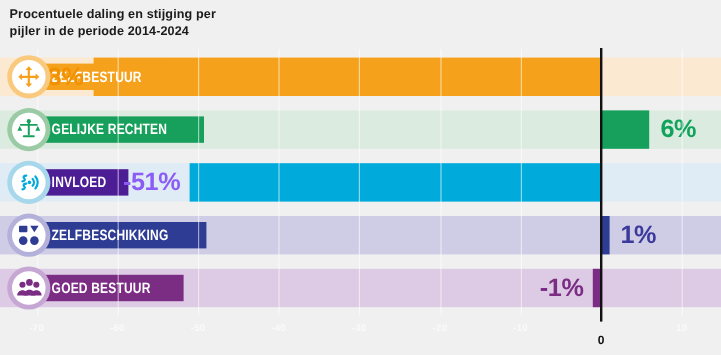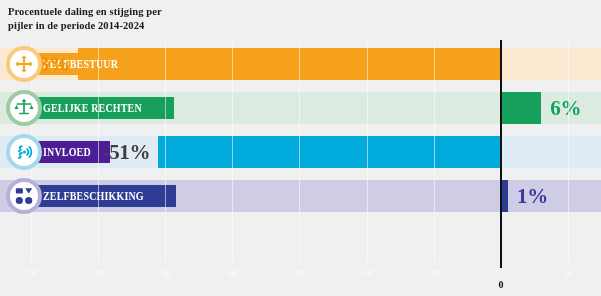--- a/index.html
+++ b/index.html
@@ -4,21 +4,21 @@
 <title>Procentuele daling en stijging per pijler</title>
 <style>
   html,body{margin:0;padding:0;}
   body{
     width:601px;height:296px;
     background:#f0f0f0;
     font-family:"Liberation Sans", sans-serif;
     overflow:hidden;
     position:relative;
   }
-  #chart-root{position:absolute;left:0;top:0;width:601px;height:296px;font-family:Liberation Serif, serif;}
+  #chart-root{position:absolute;left:0;top:0;width:601px;height:296px;}
 
   
   #chart-title{
     position:absolute;left:8px;top:5px;width:330px;
     font-size:10.5px;font-weight:bold;color:#1b1b1b;
     line-height:1.35;letter-spacing:.1px;white-space:pre-line;
   }
 
   
   #plot{
@@ -119,37 +119,55 @@
       <path d="M9.5 5.2 C7 5.2 6 6.6 7.4 8 C8.8 9.4 7.6 10.9 5.6 10.9"></path>
       <path d="M9.5 13.2 C7 13.2 6 14.6 7.4 16 C8.8 17.4 7.6 18.9 5.6 18.9"></path>
       <circle cx="12.6" cy="12" r="1.8" fill="#00ABDC" stroke="none"></circle>
       <path d="M15.8 8.6 a5 5 0 0 1 0 6.8"></path>
       <path d="M18.6 6 a9 9 0 0 1 0 12"></path>
     </svg>
         </div>
         <div class="badge" style="background: #4c1d95;">
           <span class="badge-label">INVLOED</span>
         </div>
-        <div class="value neg" style="color: #404040; left: 150.28px;">-51%</div>
+        <div class="value neg" style="color: #8b5cf6; left: 150.28px;">-51%</div>
       </div>
       <div class="row" style="top: 139px; height: 32px;">
         <div class="track" style="background: rgb(207, 204, 230);"></div>
         <div class="bar" style="background: rgb(47, 60, 147); left: 501px; width: 7px;"></div>
         <div class="icon-wrap" style="background: rgb(255, 255, 255); box-shadow: rgb(179, 176, 218) 0px 0px 0px 4px;">
     <svg width="20" height="20" viewBox="0 0 24 24" fill="#2F3C93">
       <rect x="2.2" y="2.6" width="8.4" height="6.4" rx="1"></rect>
       <path d="M13.4 2.6 h8.4 L17.6 9 Z"></path>
       <circle cx="6.4" cy="17.4" r="4.3"></circle>
       <circle cx="17.6" cy="17.4" r="4.3"></circle>
     </svg>
         </div>
         <div class="badge" style="background: rgb(46, 60, 147); text-align: center;">
           <span class="badge-label">ZELFBESCHIKKING</span>
         </div>
         <div class="value" style="color: rgb(59, 58, 156); left: 517px;">1%</div>
+      </div>
+      <div class="row" style="top: 183px; height: 32px;">
+        <div class="track" style="background: rgb(221, 202, 228);"></div>
+        <div class="bar" style="background: rgb(123, 44, 131); left: 494.28px; width: 6.72px;"></div>
+        <div class="icon-wrap" style="background: rgb(255, 255, 255); box-shadow: rgb(198, 167, 212) 0px 0px 0px 4px;">
+    <svg width="21" height="21" viewBox="0 0 24 24" fill="#7B2C83">
+      <circle cx="5.4" cy="8.4" r="2.9"></circle>
+      <path d="M.4 18.6 c0-3 2.2-5 5-5 s5 2 5 5 Z"></path>
+      <circle cx="18.6" cy="8.4" r="2.9"></circle>
+      <path d="M13.6 18.6 c0-3 2.2-5 5-5 s5 2 5 5 Z"></path>
+      <circle cx="12" cy="6.1" r="3.2"></circle>
+      <path d="M6.4 18.6 c0-3.3 2.4-5.6 5.6-5.6 s5.6 2.3 5.6 5.6 Z"></path>
+    </svg>
+        </div>
+        <div class="badge" style="background: rgb(123, 44, 131);">
+          <span class="badge-label">GOED BESTUUR</span>
+        </div>
+        <div class="value neg" style="color: rgb(123, 44, 131); left: 486.28px;">-1%</div>
       </div>
     </div>
   <div id="gridlines">
       <div class="gridline" style="left: 31px;"></div>
       <div class="gridline" style="left: 98px;"></div>
       <div class="gridline" style="left: 165px;"></div>
       <div class="gridline" style="left: 232px;"></div>
       <div class="gridline" style="left: 299px;"></div>
       <div class="gridline" style="left: 367px;"></div>
       <div class="gridline" style="left: 434px;"></div>

